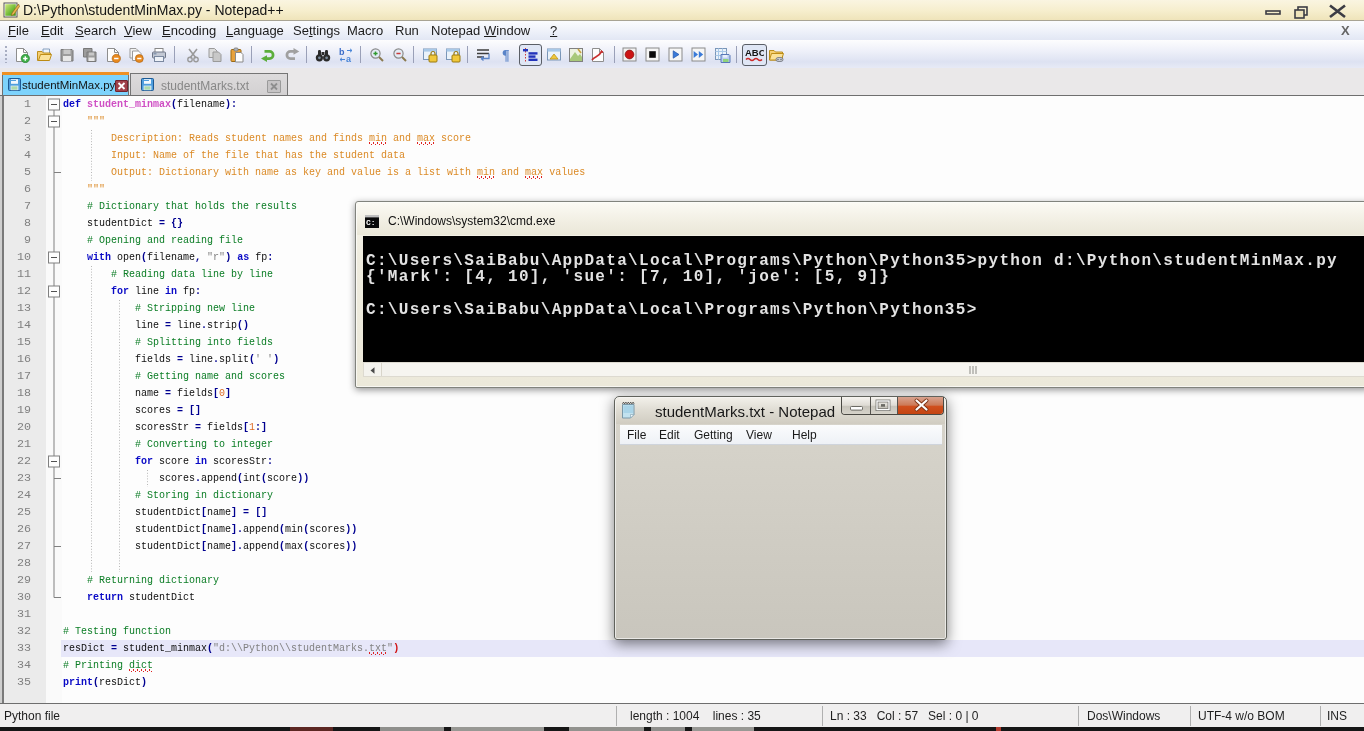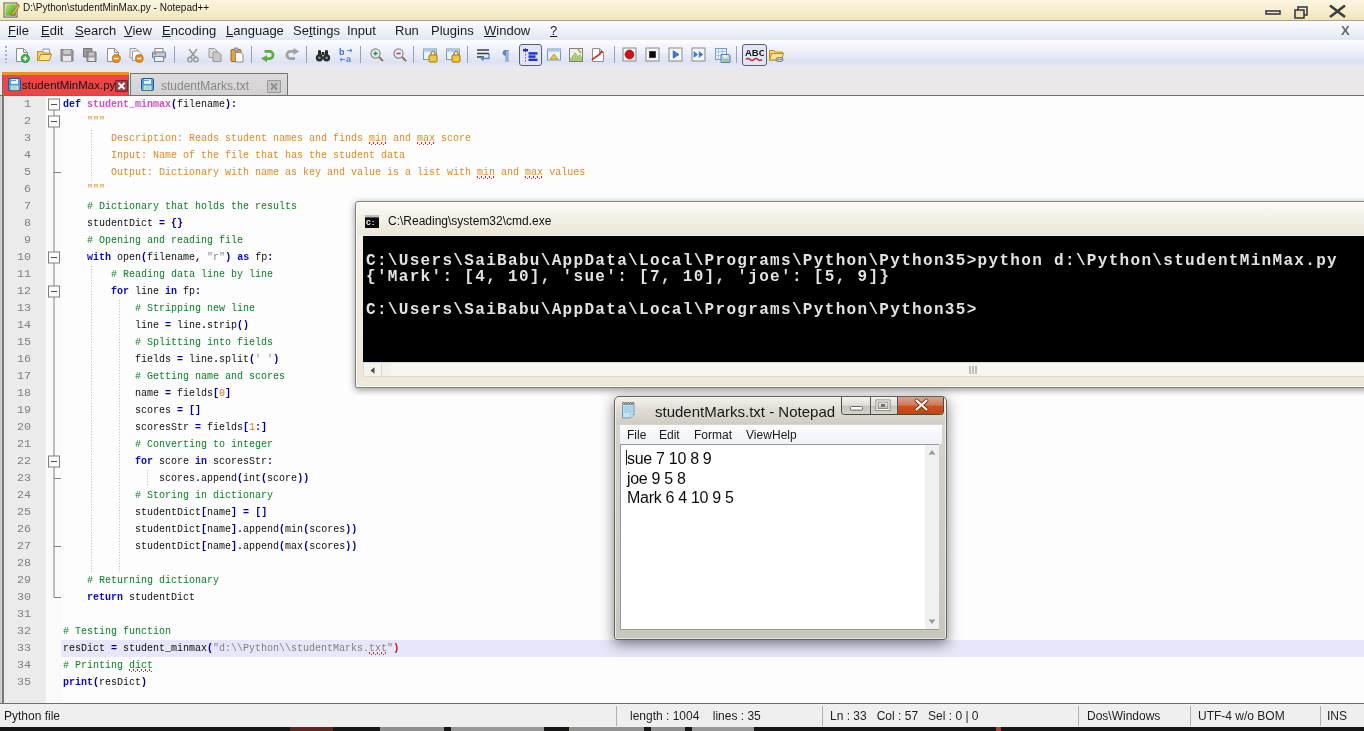--- a/index.html
+++ b/index.html
@@ -2,31 +2,31 @@
 <html><head><meta charset="utf-8">
 <style>
 html,body{margin:0;padding:0}
 body{width:1364px;height:731px;position:relative;overflow:hidden;background:#fff;
   font-family:"Liberation Sans",sans-serif;}
 .abs{position:absolute}
 
 #titlebar{left:0;top:0;width:1364px;height:20px;
   background:linear-gradient(180deg,#faf5e1 0%,#f6eecd 55%,#efe4ba 100%);
   border-bottom:1px solid #a8a494;}
-#titletx{left:23px;top:2px;font-size:10px;color:#151515}
+#titletx{left:23px;top:2px;font-size:14px;color:#151515}
 #menubar{left:0;top:21px;width:1364px;height:19px;
   background:linear-gradient(180deg,#fbfcfe 0%,#eef1f9 55%,#e2e7f4 100%);}
 .mi{position:absolute;top:2px;font-size:13px;color:#1c1c1c}
 .mi u{text-decoration:underline}
 #toolbar{left:0;top:40px;width:1364px;height:28px;
   background:linear-gradient(180deg,#fdfdfe 0%,#eef0f9 40%,#dde2f2 78%,#e7eaf6 100%);}
 .tsep{position:absolute;top:6px;width:1px;height:17px;background:#9aa0b8}
 #tabband{left:0;top:68px;width:1364px;height:27px;background:#eae8e9;border-bottom:1px solid #7f7f7f}
 
-#tab1{left:2px;top:4px;width:127px;height:23px;background:#ef4444;border:1px solid #6e6e6e;border-bottom:none;box-sizing:border-box}
+#tab1{left:2px;top:4px;width:127px;height:23px;background:#7dd3fc;border:1px solid #6e6e6e;border-bottom:none;box-sizing:border-box}
 #tab1 .top{position:absolute;left:-1px;top:-1px;width:127px;height:3px;background:#ef9022}
 #tab2{left:130px;top:5px;width:158px;height:38px;background:linear-gradient(180deg,#dddbdc,#cbc9ca);border:1px solid #757575;border-bottom:none;box-sizing:border-box}
 .tabtx1{position:absolute;left:19px;top:6px;font-size:11.5px;color:#131313}
 .tabtx2{position:absolute;left:30px;top:5px;font-size:12px;color:#878787}
 .flop1{position:absolute;left:5px;top:5px}
 .flop2{position:absolute;left:10px;top:4px}
 .xr{position:absolute;left:112px;top:7px;width:11px;height:10px;background:#a1424b;border:1px solid #73242e;border-radius:1px}
 .xg{position:absolute;left:136px;top:6px;width:12px;height:11px;background:#c6c4c5;border:1px solid #9a9a9a;border-radius:1px}
 .xr svg,.xg svg{display:block}
 .flop1 svg,.flop2 svg{display:block}
@@ -71,23 +71,23 @@
  <path d="M72 3.5 L87 15 M87 3.5 L72 15" stroke="#3c3c44" stroke-width="2.6"></path>
 </svg>
 <div class="abs" id="menubar">
  <span class="mi" style="left:8px"><u>F</u>ile</span>
  <span class="mi" style="left:41px"><u>E</u>dit</span>
  <span class="mi" style="left:75px"><u>S</u>earch</span>
  <span class="mi" style="left:124px"><u>V</u>iew</span>
  <span class="mi" style="left:162px"><u>E</u>ncoding</span>
  <span class="mi" style="left:226px"><u>L</u>anguage</span>
  <span class="mi" style="left:293px">Se<u>t</u>tings</span>
- <span class="mi" style="left:347px">Input</span>
+ <span class="mi" style="left:347px">Macro</span>
  <span class="mi" style="left:395px">Run</span>
- <span class="mi" style="left:431px">Plugins</span>
+ <span class="mi" style="left:431px">Notepad</span>
  <span class="mi" style="left:484px"><u>W</u>indow</span>
  <span class="mi" style="left:550px"><u>?</u></span>
  <span class="mi" style="left:1341px;color:#666;font-weight:bold">X</span>
 </div>
 <div class="abs" id="toolbar">
     <div class="abs" style="left:5px;top:6px;width:2px;height:17px;background:repeating-linear-gradient(180deg,#a8aec2 0 2px,transparent 2px 4px)"></div>
 <div class="tsep" style="left:174px"></div>
 <div class="tsep" style="left:251px"></div>
 <div class="tsep" style="left:306px"></div>
 <div class="tsep" style="left:360px"></div>
@@ -338,21 +338,21 @@
  background:linear-gradient(180deg,#f7f5ec 0%,#efecdf 30%,#ece9da 100%);
  border:1px solid #81837d;border-radius:3px 3px 2px 2px;box-sizing:border-box;
  box-shadow:0 2px 7px rgba(0,0,0,0.42), inset 0 0 0 1px rgba(255,255,255,0.65);">
  <div class="abs" style="left:1px;top:1px;right:1px;height:32px;border-radius:2px 2px 0 0;
    background:linear-gradient(180deg,#fbfaf4 0%,#f1eee2 60%,#eae7d8 100%)"></div>
  <svg class="abs" style="left:9px;top:13px" width="14" height="13" viewBox="0 0 14 13">
    <rect x="0" y="0" width="14" height="13" fill="#0a0a0a"></rect>
    <rect x="0" y="0" width="14" height="2.4" fill="#bfbfbf"></rect>
    <text x="1" y="10" font-family="Liberation Mono,monospace" font-size="8" fill="#fff" font-weight="bold">C:</text>
  </svg>
- <div class="abs" style="left:32px;top:12px;font-size:12px;color:#101010">C:\Reading\system32\cmd.exe</div>
+ <div class="abs" style="left:32px;top:12px;font-size:12px;color:#101010">C:\Windows\system32\cmd.exe</div>
  <div class="abs" id="console" style="left:7px;top:34px;width:1001px;height:126px;background:#000;overflow:hidden">
    <div class="abs" style="left:3px;top:17px;font-family:'Liberation Mono',monospace;font-weight:bold;
      font-size:16px;line-height:16.33px;letter-spacing:1.32px;color:#e2e2e2;white-space:pre">C:\Users\SaiBabu\AppData\Local\Programs\Python\Python35&gt;python d:\Python\studentMinMax.py
 {'Mark': [4, 10], 'sue': [7, 10], 'joe': [5, 9]}
  
 C:\Users\SaiBabu\AppData\Local\Programs\Python\Python35&gt;</div>
  </div>
  <div class="abs" id="cmdscroll" style="left:7px;top:160px;width:1001px;height:15px;background:#f2f1ec;border:1px solid #dddad0;box-sizing:border-box">
    <div class="abs" style="left:0;top:0;width:17px;height:13px;background:#f4f3ee;border-right:1px solid #d8d5ca">
      <svg width="17" height="13">
@@ -395,37 +395,25 @@
     <rect x="35" y="4" width="12" height="8.6" fill="none" stroke="#fdfdfd" stroke-width="1.4"></rect>
     <rect x="39" y="7.1" width="4" height="2.6" fill="#6b6a64"></rect>
     <path d="M74.5 3.5 L84.5 12.5 M84.5 3.5 L74.5 12.5" stroke="#7e3315" stroke-width="4" stroke-linecap="round"></path>
     <path d="M74.5 3.5 L84.5 12.5 M84.5 3.5 L74.5 12.5" stroke="#fdfdfd" stroke-width="2.2" stroke-linecap="round"></path>
   </svg>
  </div>
 
  <div class="abs" style="left:5px;top:28px;width:322px;height:19px;background:linear-gradient(180deg,#fbfcfd,#eef1f6);border-bottom:1px solid #cfd4dc">
    <span class="abs" style="left:7px;top:3px;font-size:12px;color:#1a1a1a">File</span>
    <span class="abs" style="left:39px;top:3px;font-size:12px;color:#1a1a1a">Edit</span>
-   <span class="abs" style="left:74px;top:3px;font-size:12px;color:#1a1a1a">Format</span>
+   <span class="abs" style="left:74px;top:3px;font-size:12px;color:#1a1a1a">Getting</span>
    <span class="abs" style="left:126px;top:3px;font-size:12px;color:#1a1a1a">View</span>
-   <span class="abs" style="left:152px;top:3px;font-size:12px;color:#1a1a1a">Help</span>
+   <span class="abs" style="left:172px;top:3px;font-size:12px;color:#1a1a1a">Help</span>
  </div>
 
- <div class="abs" style="left:5px;top:47px;width:319px;height:186px;background:#fff;border:1px solid #999c9f;box-sizing:border-box">
-   <div class="abs" style="left:6px;top:4px;font-size:16px;line-height:19.6px;letter-spacing:-0.3px;color:#0c0c0c;white-space:pre">sue 7 10 8 9
-joe 9 5 8
-Mark 6 4 10 9 5</div>
-   <div class="abs" style="left:5px;top:5px;width:1px;height:15px;background:#222"></div>
-   <div class="abs" style="left:304px;top:0;width:14px;height:184px;background:#f0f0f0">
-     <svg width="14" height="184">
-       <path d="M7 5 L10.5 9.5 L3.5 9.5 Z" fill="#9a9a9a"></path>
-       <path d="M7 179 L10.5 174.5 L3.5 174.5 Z" fill="#9a9a9a"></path>
-     </svg>
-   </div>
- </div>
 </div>
 
 <div class="abs" id="status">
  <span class="stx" style="left:4px">Python file</span>
  <span class="stx" style="left:630px">length : 1004&nbsp;&nbsp;&nbsp;&nbsp;lines : 35</span>
  <span class="stx" style="left:830px">Ln : 33&nbsp;&nbsp;&nbsp;Col : 57&nbsp;&nbsp;&nbsp;Sel : 0 | 0</span>
  <span class="stx" style="left:1087px">Dos\Windows</span>
  <span class="stx" style="left:1198px">UTF-4 w/o BOM</span>
  <span class="stx" style="left:1327px">INS</span>
  <span class="ssep" style="left:616px"></span>

